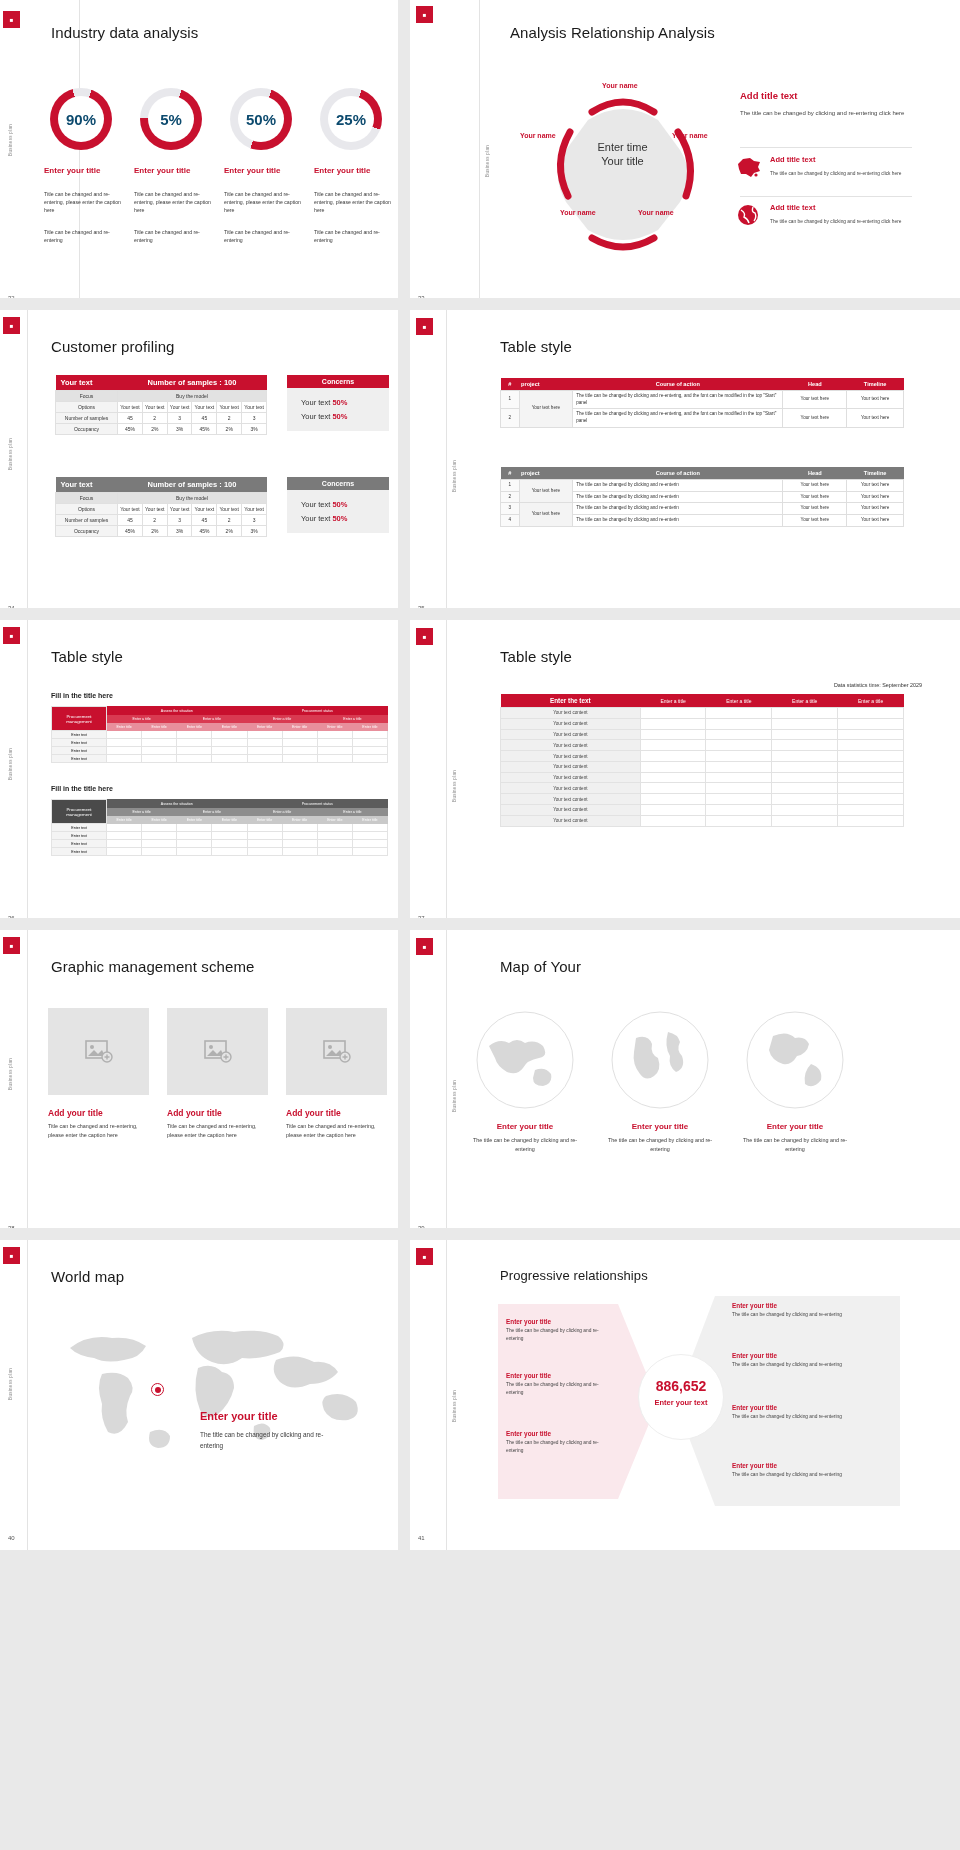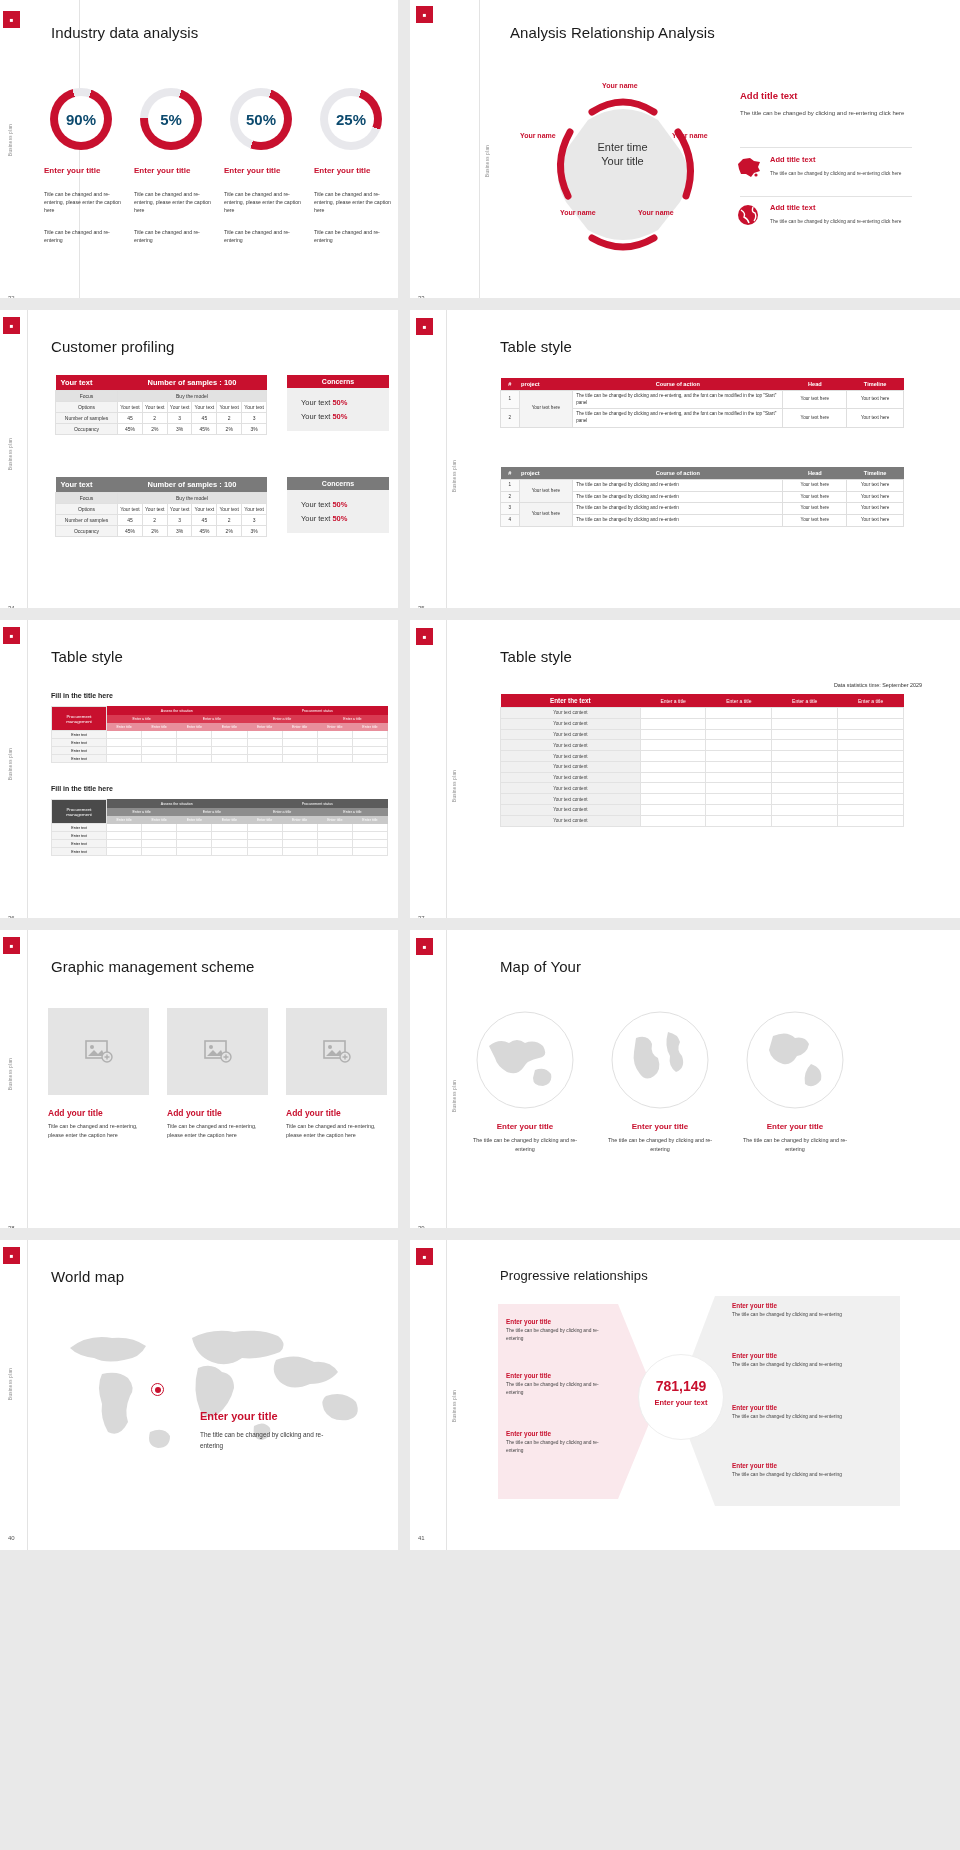--- a/index.html
+++ b/index.html
@@ -769,21 +769,21 @@
 
       <svg style="position:absolute;left:88px;top:64px" width="160" height="195" viewBox="0 0 160 195">
         <path d="M0 0 H120 L160 98 L120 195 H0 Z" fill="#fae8ec"></path>
       </svg>
 
       <svg style="position:absolute;left:265px;top:56px" width="225" height="210" viewBox="0 0 225 210">
         <path d="M40 0 H225 V210 H40 L0 105 Z" fill="#f0f0f0"></path>
       </svg>
 
       <div style="position:absolute;left:228px;top:114px;width:86px;height:86px;border-radius:50%;background:#fff;border:1px solid #eee"></div>
-      <div class="bignum" style="left:228px;top:138px;width:86px">781,149</div>
+      <div class="bignum" style="left:228px;top:138px;width:86px">886,652</div>
       <div class="bigsub" style="left:228px;top:158px;width:86px">Enter your text</div>
 
       <div class="prow" style="left:96px;top:78px;width:108px">
         <div class="pt">Enter your title</div>
         <div class="pb">The title can be changed by clicking and re-entering</div>
       </div>
       <div class="prow" style="left:96px;top:132px;width:108px">
         <div class="pt">Enter your title</div>
         <div class="pb">The title can be changed by clicking and re-entering</div>
       </div>

